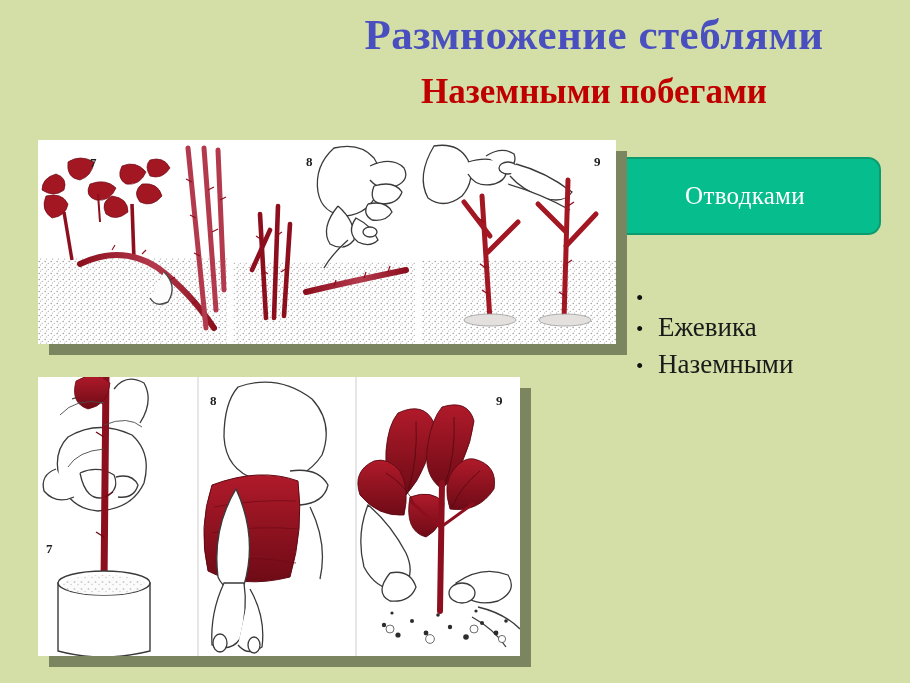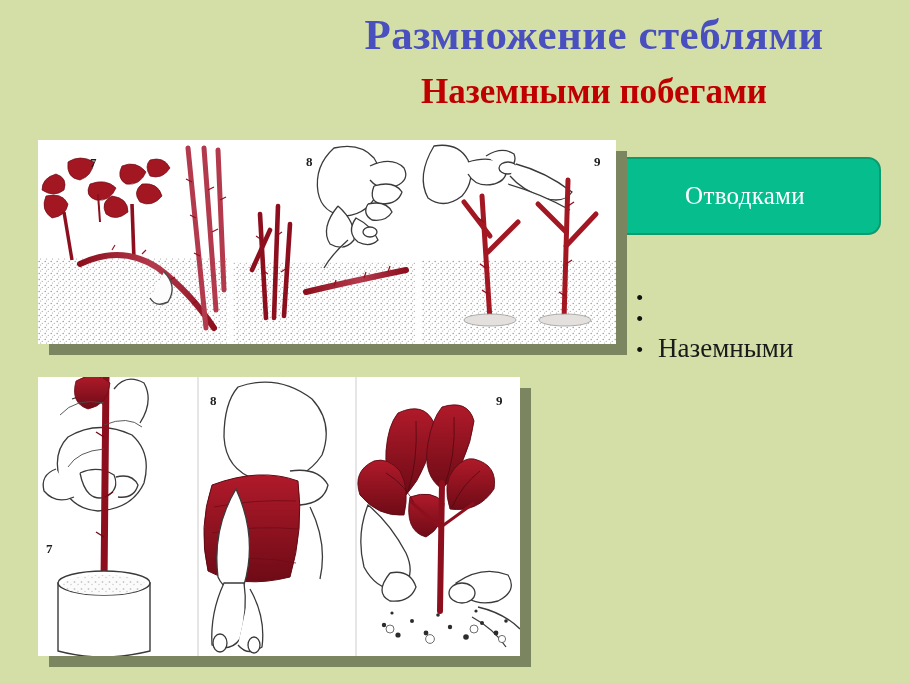--- a/index.html
+++ b/index.html
@@ -133,20 +133,21 @@
   <div class="callout">
     <span>Отводками</span>
   </div>
 
   <ul class="bullets">
     <li>
       <span class="dot">•</span>
     </li>
     <li>
       <span class="dot">•</span>
+      <span>Ежевика</span>
     </li>
     <li>
       <span class="dot">•</span>
       <span>Наземными</span>
     </li>
   </ul>
 
   <div class="figure" id="figure-top">
     <svg class="fig-svg" viewBox="0 0 578 204" preserveAspectRatio="none">
       <defs>

